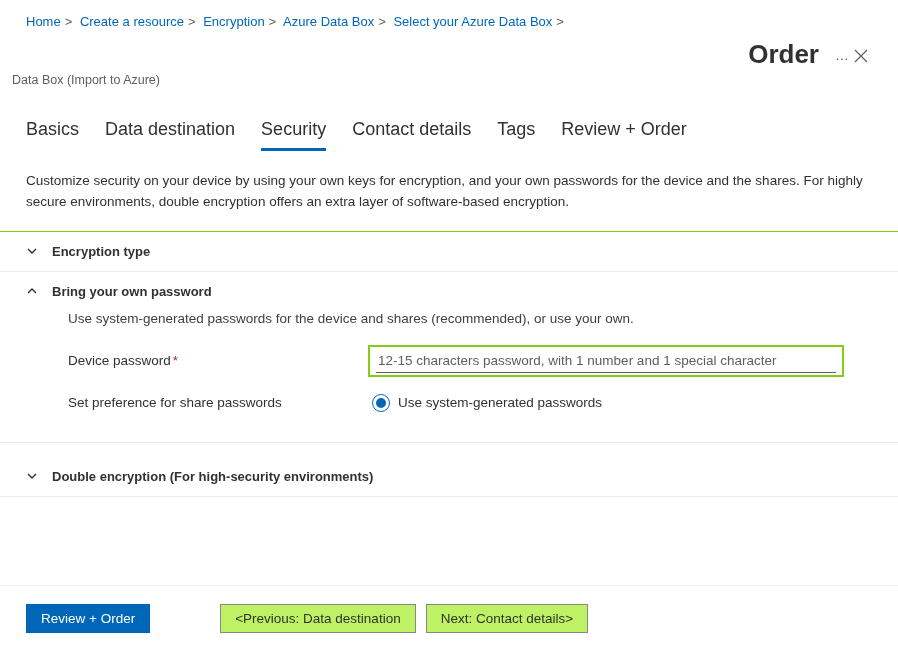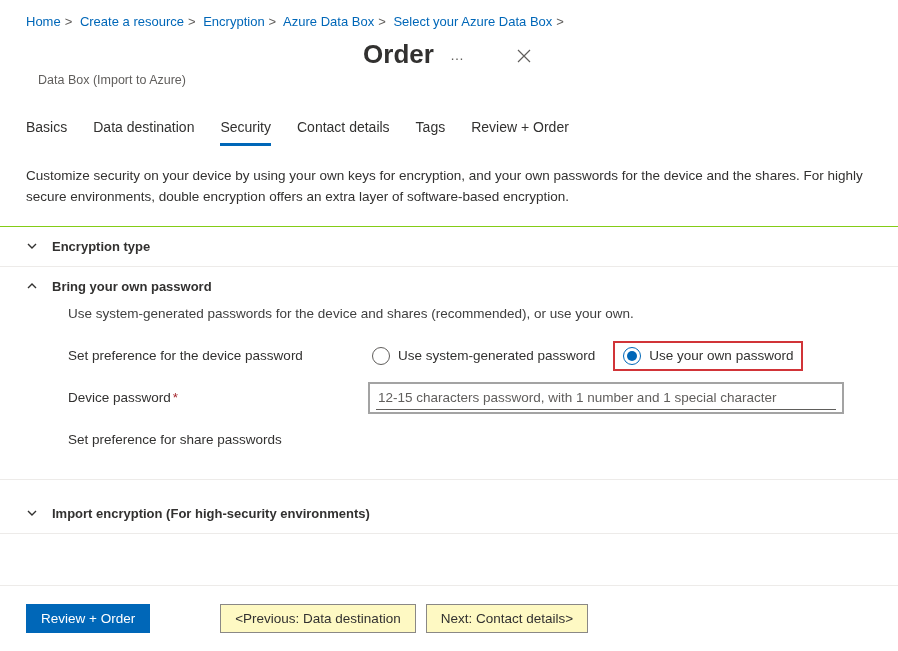--- a/index.html
+++ b/index.html
@@ -14,39 +14,38 @@
     overflow: hidden;
   }
   .breadcrumb {
     padding: 14px 26px 8px;
     font-size: 13px;
   }
   .breadcrumb a { color: #0067b8; text-decoration: none; }
   .breadcrumb .sep { color: #605e5c; margin: 0 4px; }
   .header-row {
     display: flex;
-    justify-content: center;
+    justify-content: flex-end;
     align-items: flex-start;
     padding: 2px 26px 0;
-    gap: 48px;
   }
   .title-row { display: flex; align-items: baseline; gap: 12px; }
   h1 { font-size: 26px; font-weight: 600; color: #323130; }
   .dots { color: #605e5c; font-size: 14px; letter-spacing: 1px; align-self: center; margin-left: 4px; }
   .close-btn { font-size: 16px; color: #605e5c; background:none; border:none; cursor:pointer; padding:4px; margin-top:6px;}
-  .subtitle { padding: 2px 38px 0; font-size: 12.5px; color: #605e5c; }
+  .subtitle { padding: 2px 12px 0; font-size: 12.5px; color: #605e5c; }
   .tabs {
     display: flex;
     gap: 26px;
     padding: 28px 26px 0;
     border-bottom: none;
   }
   .tab {
     padding: 4px 0 8px;
-    font-size: 14px;
+    font-size: 18px;
     color: #323130;
     cursor: pointer;
     border-bottom: 3px solid transparent;
   }
   .tab.active {
     font-weight: 400;
     border-bottom: 3px solid #0067b8;
   }
   .description {
     padding: 20px 26px 18px;
@@ -102,33 +101,33 @@
     width: 460px;
     border: none;
     border-bottom: 1px solid #605e5c;
     font-size: 13.5px;
     padding: 4px 2px;
     color: #605e5c;
     outline: none;
     font-family: inherit;
     background: transparent;
   }
-  .pw-input-wrap { border: 2px solid #a3a3a3; padding: 2px 6px; }
+  .pw-input-wrap { border: 2px solid #84cc16; padding: 2px 6px; }
   .pw-input::placeholder { color: #605e5c; }
   .footer {
     position: absolute;
     bottom: 0; left: 0; right: 0;
     padding: 18px 26px;
     border-top: 1px solid #edebe9;
     display: flex; gap: 70px; align-items: center;
     background: #fff;
   }
   .btn {
     font-size: 13.5px; padding: 6px 14px;
-    border: 1px solid #8a8886; background:#fef9c3; color:#323130;
+    border: 1px solid #8a8886; background:#bef264; color:#323130;
     cursor: pointer; font-family: inherit;
   }
   .btn-primary {
     background: #0067b8; border-color:#0067b8; color:#fff;
   }
   .footer-nav { display:flex; gap:10px; }
   .last-section { margin-top: 14px; }
 </style>
 </head>
 <body>
@@ -181,59 +180,50 @@
     <span class="chevron">
       <svg viewBox="0 0 12 12">
           <path d="M2 8 L6 4 L10 8" stroke="#323130" stroke-width="1.4" fill="none"></path>
         </svg>
     </span>
     <span class="section-title">Bring your own password</span>
   </div>
   <div class="section-body">
     <div class="hint">Use system-generated passwords for the device and shares (recommended), or use your own.</div>
 
-    <div class="form-row">
-      <div class="form-label">Set preference for the device password</div>
-      <div class="radio-group">
-        <div class="radio">
-          <span class="radio-ctl"></span>
-          <span class="radio-label">Use system-generated password</span>
-        </div>
-        <div class="radio highlight">
-          <span class="radio-ctl sel"></span>
-          <span class="radio-label">Use your own password</span>
-        </div>
-      </div>
-    </div>
 
     <div class="form-row">
       <div class="form-label">
         <span>Device password</span><span class="req">*</span>
       </div>
       <div class="pw-input-wrap">
         <input class="pw-input" type="text" placeholder="12-15 characters password, with 1 number and 1 special character" style="">
       </div>
     </div>
 
     <div class="form-row">
       <div class="form-label">Set preference for share passwords</div>
       <div class="radio-group">
+        <div class="radio">
+          <span class="radio-ctl sel"></span>
+          <span class="radio-label">Use system-generated passwords</span>
+        </div>
       </div>
     </div>
   </div>
 </div>
 
 <div class="section last-section">
   <div class="section-header">
     <span class="chevron">
       <svg viewBox="0 0 12 12">
           <path d="M2 4 L6 8 L10 4" stroke="#323130" stroke-width="1.4" fill="none"></path>
         </svg>
     </span>
-    <span class="section-title">Import encryption (For high-security environments)</span>
+    <span class="section-title">Double encryption (For high-security environments)</span>
   </div>
 </div>
 
 <div class="footer">
   <button class="btn btn-primary">Review + Order</button>
   <div class="footer-nav">
     <button class="btn">&lt;Previous: Data destination</button>
     <button class="btn">Next: Contact details&gt;</button>
   </div>
 </div>

